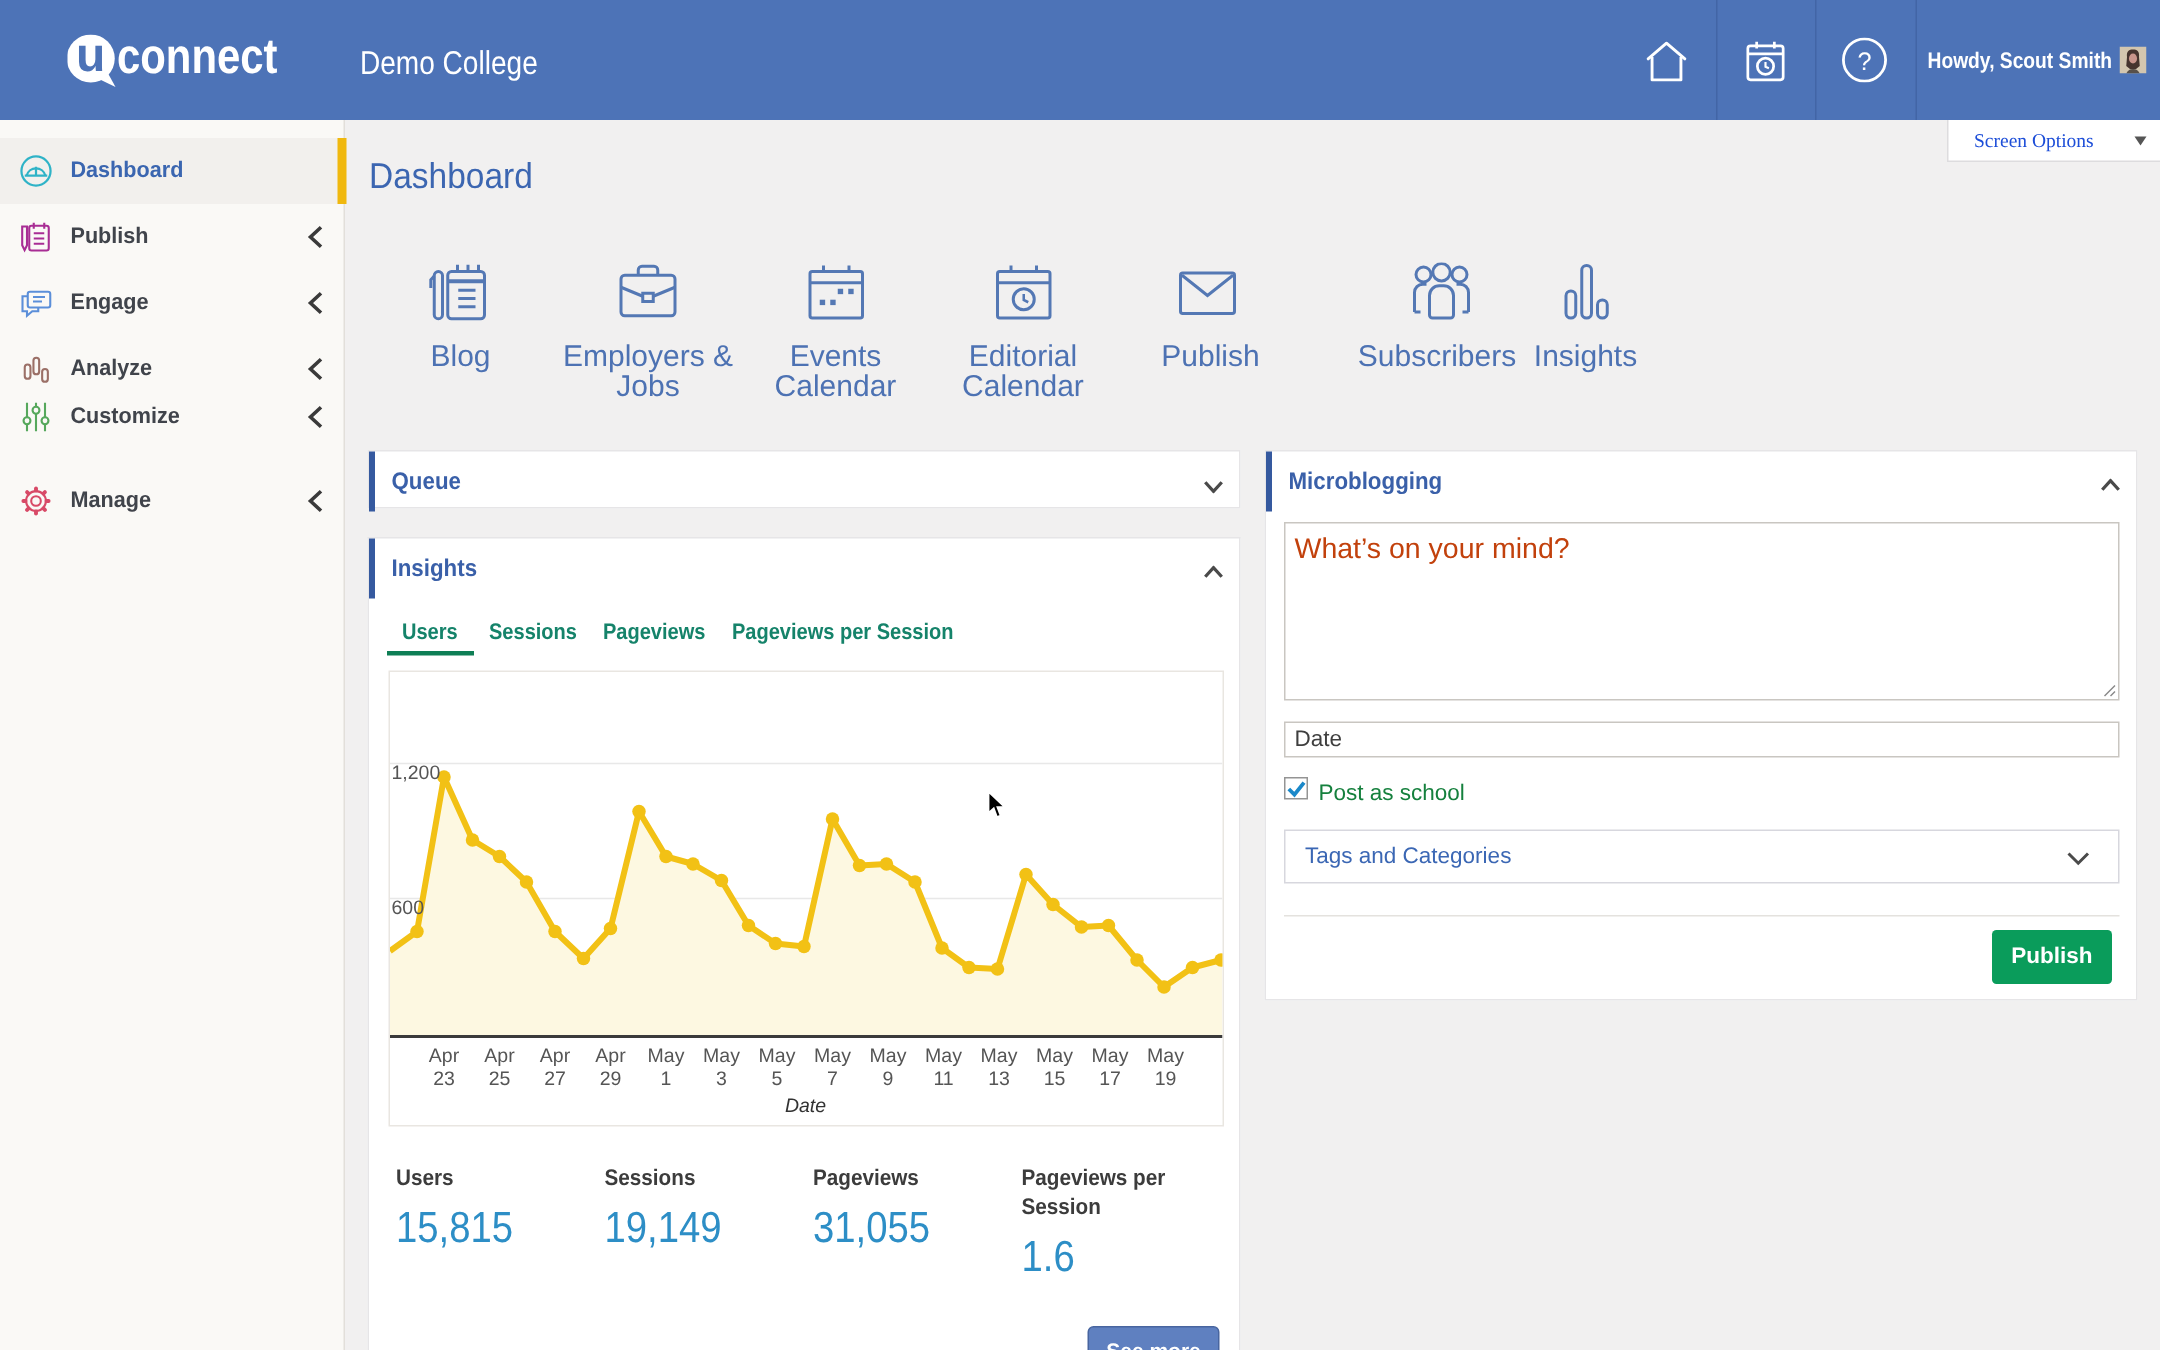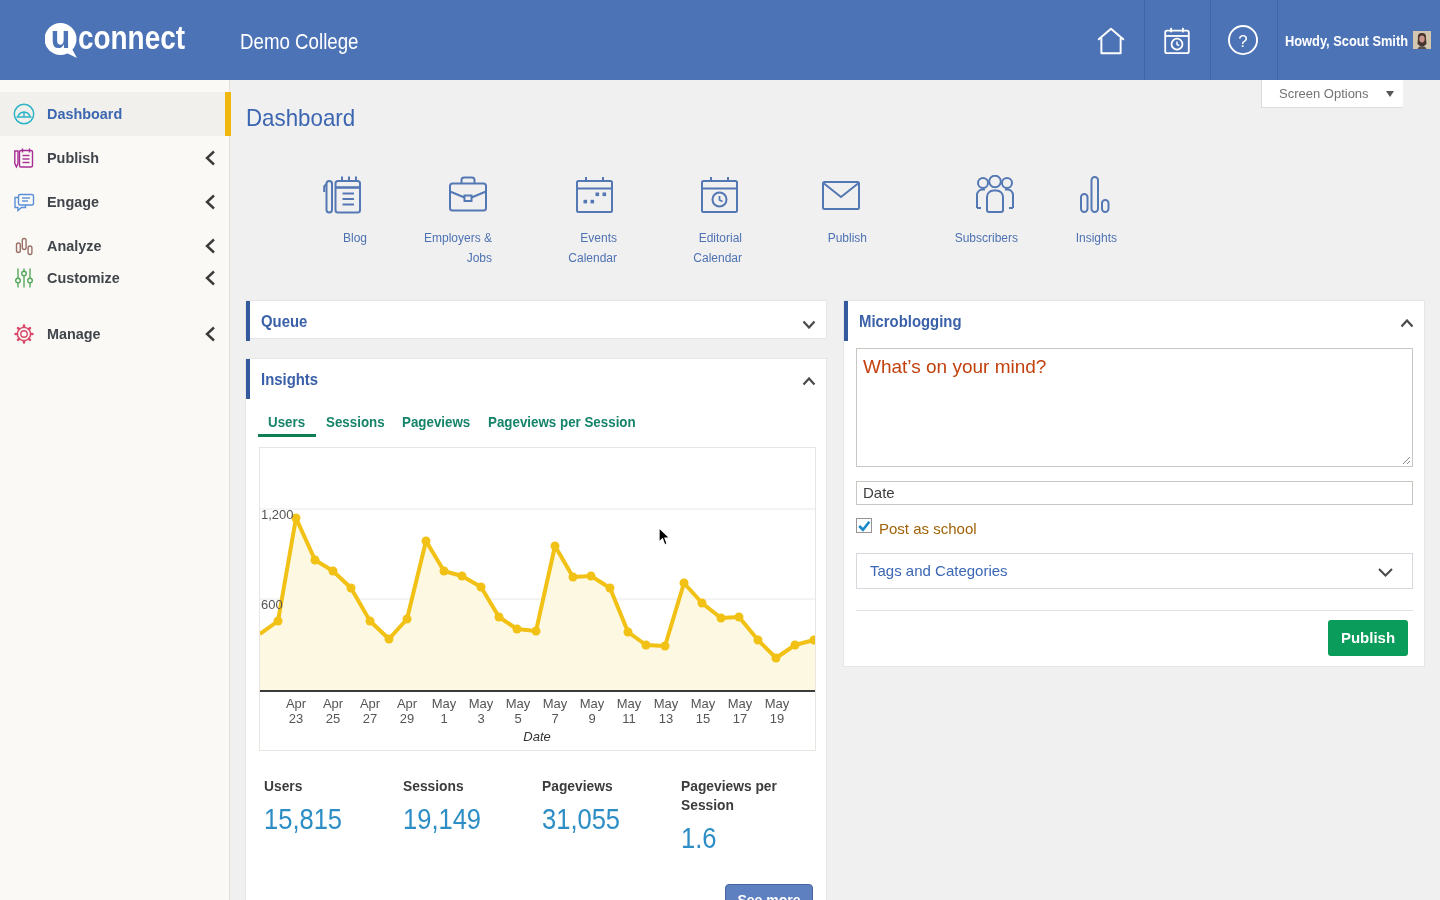--- a/index.html
+++ b/index.html
@@ -18,25 +18,25 @@
 #sidebar { position:absolute; left:0; top:80px; width:230px; height:820px; background:#faf9f6; border-right:1px solid #e2dfda; }
 .navItem { position:absolute; left:0; width:230px; height:44px; }
 .navIcon { position:absolute; left:13px; top:11px; width:22px; height:22px; }
 .navLabel { position:absolute; left:47px; top:13px; font-size:15px; font-weight:700; color:#40444b; transform:scaleX(.96); transform-origin:left center; }
 .navChev { position:absolute; left:205px; top:14px; }
 #nav0 { background:#f2f0ed; }
 #nav0 .navLabel { color:#3b66b0; }
 #activeBar { position:absolute; left:225px; top:92px; width:6px; height:44px; background:#f0b80e; }
 
 
-#screenOpts { position:absolute; left:1261px; top:80px; width:142px; height:28px; background:#fff; border-left:1px solid #dddcde; border-bottom:1px solid #dddcde; color:#737373; font-size:13px; line-height:27px; padding-left:17px; }
+#screenOpts { position:absolute; left:1298px; top:80px; width:142px; height:28px; background:#fff; border-left:1px solid #dddcde; border-bottom:1px solid #dddcde; color:#1d4ed8; font-size:13px; line-height:27px; padding-left:17px;font-family:Liberation Serif, serif; }
 #screenOpts .tri { position:absolute; right:9px; top:11px; width:0; height:0; border-left:4.5px solid transparent; border-right:4.5px solid transparent; border-top:6px solid #555; }
 #pageTitle { position:absolute; left:246px; top:104px; font-size:24px; color:#3c66b1; font-weight:400; transform:scaleX(.93); transform-origin:left center; }
 
-.shortcut { position:absolute; top:175px; width:120px; text-align:right; color:#4d72b3; font-size:12px; }
+.shortcut { position:absolute; top:175px; width:120px; text-align:center; color:#4d72b3; font-size:20px; }
 .shortcut .sIcon { height:42px; margin-bottom:11px; }
 .shortcut .sLbl { line-height:20px; }
 
 .card { position:absolute; background:#fff; border:1px solid #e6e5e7; }
 .cardHead { position:absolute; left:0; top:0; right:0; height:40px; border-left:4px solid #35599f; }
 .cardTitle { position:absolute; left:15px; top:12px; font-size:16px; font-weight:700; color:#3a60a9; transform:scaleX(.93); transform-origin:left center; }
 .chev { position:absolute; } .chev svg, .navChev svg, .navIcon svg, #cursor svg, .hdrIcon svg, #avatar svg, #logo svg { display:block; }
 
 #queueCard { left:245px; top:300px; width:582px; height:39px; }
 #insightsCard { left:245px; top:358px; width:582px; height:542px; border-bottom:none; }
@@ -53,21 +53,21 @@
 .statCol { position:absolute; top:776px; width:135px; }
 .statLbl { font-size:15px; font-weight:700; color:#3c3c3c; line-height:19px; transform:scaleX(.92); transform-origin:left top; }
 .statVal { font-size:29px; color:#2d8ec6; margin-top:8px; transform:scaleX(.88); transform-origin:left center; }
 #seeMore { position:absolute; left:725px; top:884px; width:88px; height:32px; background:#5f80c0; border:1px solid #48659f; border-radius:4px; color:#fff; font-size:14px; font-weight:700; text-align:center; line-height:30px; }
 
 
 #mbText { position:absolute; left:856px; top:348px; width:557px; height:119px; border:1px solid #c9c6c1; background:#fff; }
 #mbPlaceholder { position:absolute; left:863px; top:356px; font-size:19px; color:#c2410c; }
 #mbLink { position:absolute; left:856px; top:481px; width:557px; height:24px; border:1px solid #c9c6c1; background:#fff; font-size:15px; color:#3f3f3f; line-height:22px; padding-left:6px; }
 #mbCheck { position:absolute; left:856px; top:518px; width:16px; height:15px; background:#fff; border:1px solid #949494; }
-#mbCheckLbl { position:absolute; left:879px; top:520px; font-size:15px; color:#a16207; }
+#mbCheckLbl { position:absolute; left:879px; top:520px; font-size:15px; color:#15803d; }
 #tagsBox { position:absolute; left:856px; top:553px; width:557px; height:36px; border:1px solid #d7d7de; background:#fff; }
 #tagsLbl { position:absolute; left:870px; top:562px; font-size:15px; color:#3b67b4;text-align:right; }
 #mbDivider { position:absolute; left:856px; top:610px; width:557px; height:1px; background:#e4e2de; }
 #publishBtn { position:absolute; left:1328px; top:620px; width:80px; height:36px; background:#0a9c5b; border-radius:3px; color:#fff; font-size:15px; font-weight:700; text-align:center; line-height:36px; }
 </style>
 </head>
 <body>
 
 <div id="header">
   <div id="logo">

